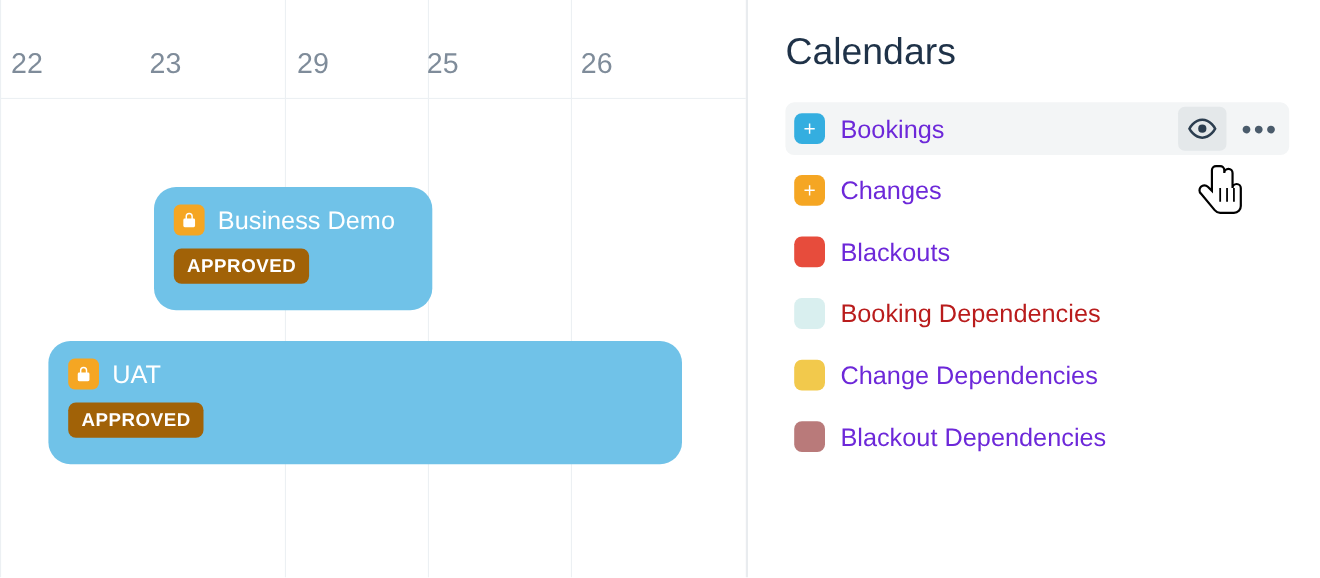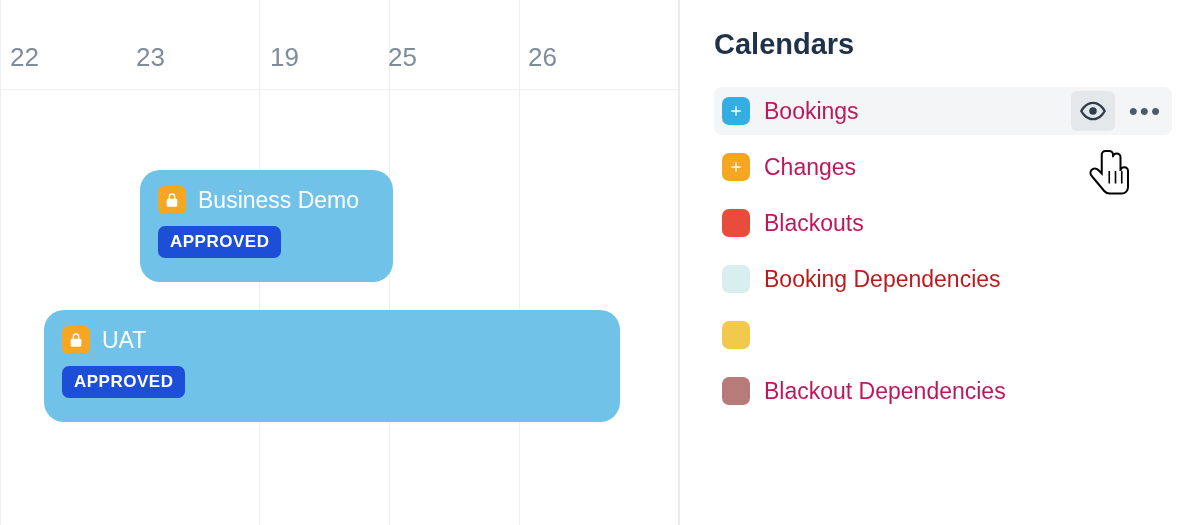--- a/index.html
+++ b/index.html
@@ -75,39 +75,39 @@
     justify-content: center;
   }
   .lock-badge svg { width: 16px; height: 16px; fill: #fff; }
   .event-title {
     color: #fff;
     font-size: 23px;
     font-weight: 400;
   }
   .approved-pill {
     display: inline-block;
-    background: #1d4ed8;
+    background: #a16207;
     color: #fff;
     font-weight: 800;
     letter-spacing: 0.5px;
     font-size: 17px;
     padding: 6px 12px;
     border-radius: 7px;
   }
   .event-1 { top: 170px; left: 140px; right: 285px; height: 112px; }
   .event-2 { top: 310px; left: 44px;  right: 58px;  height: 112px; }
 
   
   .sidebar {
     flex: 1;
     padding: 24px 28px 0 34px;
   }
   .sidebar-title {
-    font-size: 29px;
-    font-weight: 700;
+    font-size: 34px;
+    font-weight: 400;
     color: #1f3248;
     margin: 4px 0 26px 0;
   }
   .cal-list { display: flex; flex-direction: column; gap: 8px; }
   .cal-item {
     position: relative;
     display: flex;
     align-items: center;
     gap: 14px;
     padding: 10px 8px;
@@ -118,21 +118,21 @@
 
   .cal-marker {
     width: 28px; height: 28px;
     border-radius: 7px;
     display: flex;
     align-items: center;
     justify-content: center;
     flex-shrink: 0;
   }
   .cal-marker svg { width: 16px; height: 16px; }
-  .cal-label { font-size: 23px; color: #be185d; }
+  .cal-label { font-size: 23px; color: #6d28d9; }
 
   .row-actions {
     position: absolute;
     right: 6px;
     top: 50%;
     transform: translateY(-50%);
     display: flex;
     align-items: center;
     gap: 10px;
   }
@@ -171,21 +171,21 @@
     <div class="header-row"></div>
 
     <div class="day-col"></div>
     <div class="day-col"></div>
     <div class="day-col"></div>
     <div class="day-col"></div>
     <div class="day-col"></div>
 
     <div class="day-num dn1">22</div>
     <div class="day-num dn2">23</div>
-    <div class="day-num dn3">19</div>
+    <div class="day-num dn3">29</div>
     <div class="day-num dn4">25</div>
     <div class="day-num dn5">26</div>
 
     <div class="event event-1">
       <div class="title-row">
         <span class="lock-badge">
           <svg viewBox="0 0 24 24">
               <path d="M12 2a5 5 0 0 0-5 5v3H6a2 2 0 0 0-2 2v8a2 2 0 0 0 2 2h12a2 2 0 0 0 2-2v-8a2 2 0 0 0-2-2h-1V7a5 5 0 0 0-5-5zm-3 5a3 3 0 1 1 6 0v3H9V7z"></path>
             </svg>
         </span>
@@ -244,20 +244,21 @@
         <span class="cal-label">Blackouts</span>
       </div>
 
       <div class="cal-item muted">
         <span class="cal-marker" style="background:#d9efef"></span>
         <span class="cal-label">Booking Dependencies</span>
       </div>
 
       <div class="cal-item">
         <span class="cal-marker" style="background:#f2c94c"></span>
+        <span class="cal-label">Change Dependencies</span>
       </div>
 
       <div class="cal-item">
         <span class="cal-marker" style="background:#b97a7a"></span>
         <span class="cal-label">Blackout Dependencies</span>
       </div>
 
     </div>
 
     <svg class="cursor-hand" viewBox="0 0 40 50">

